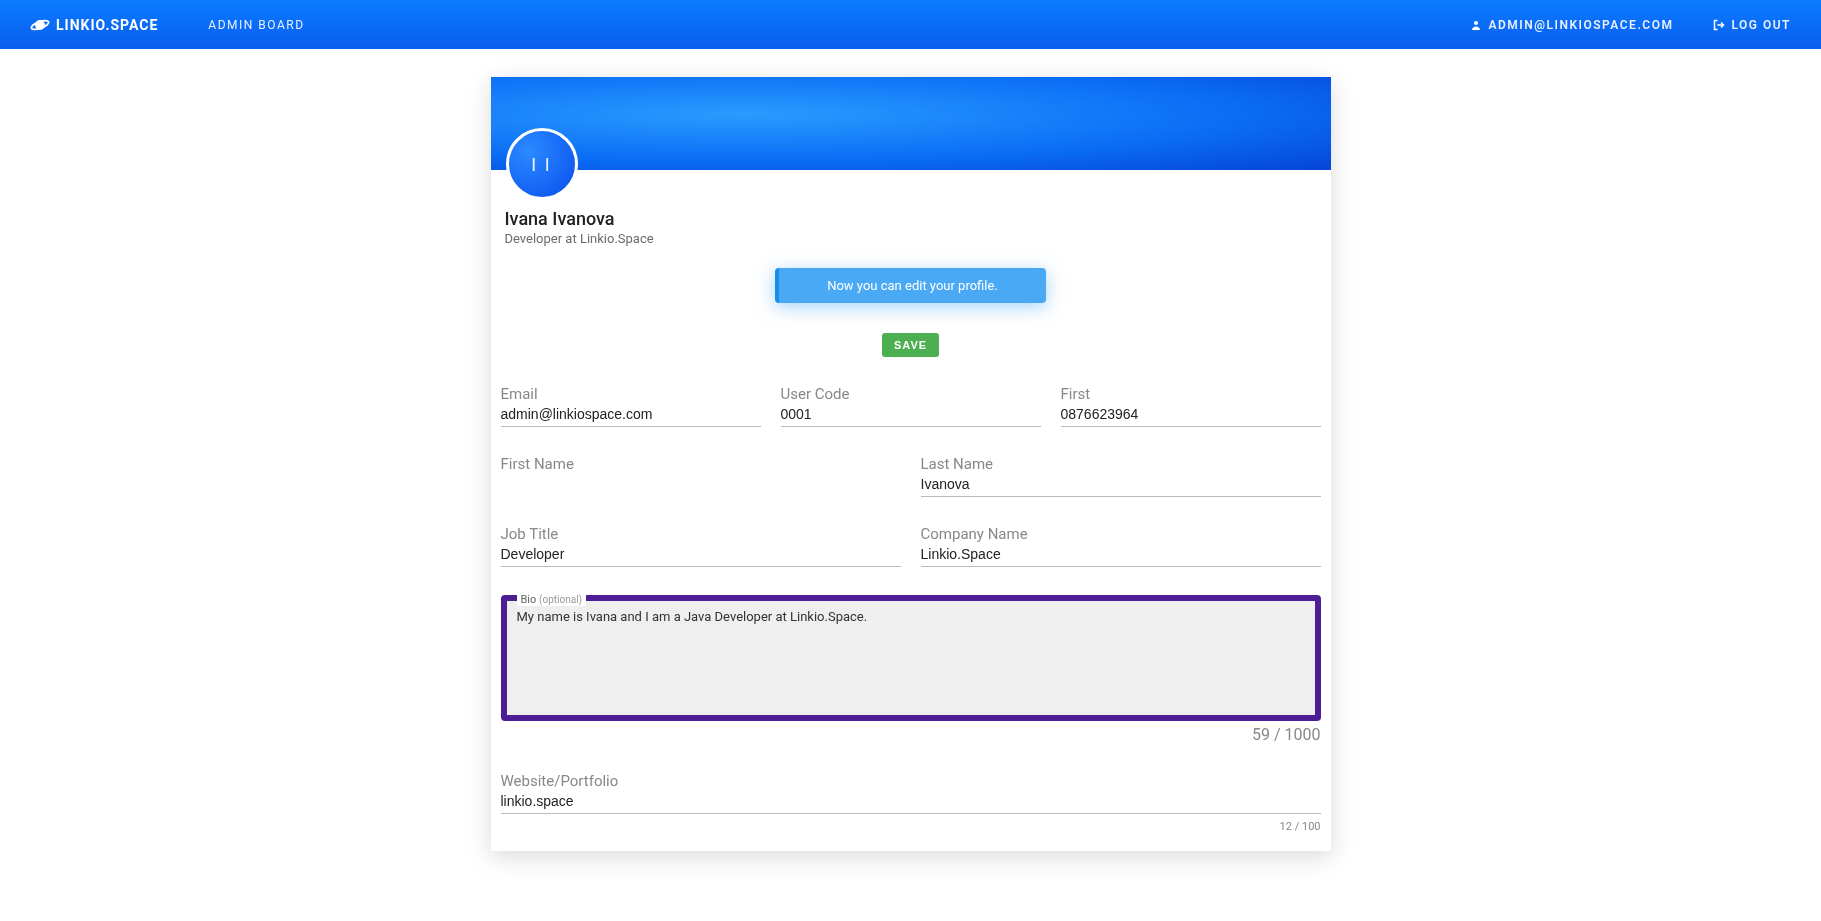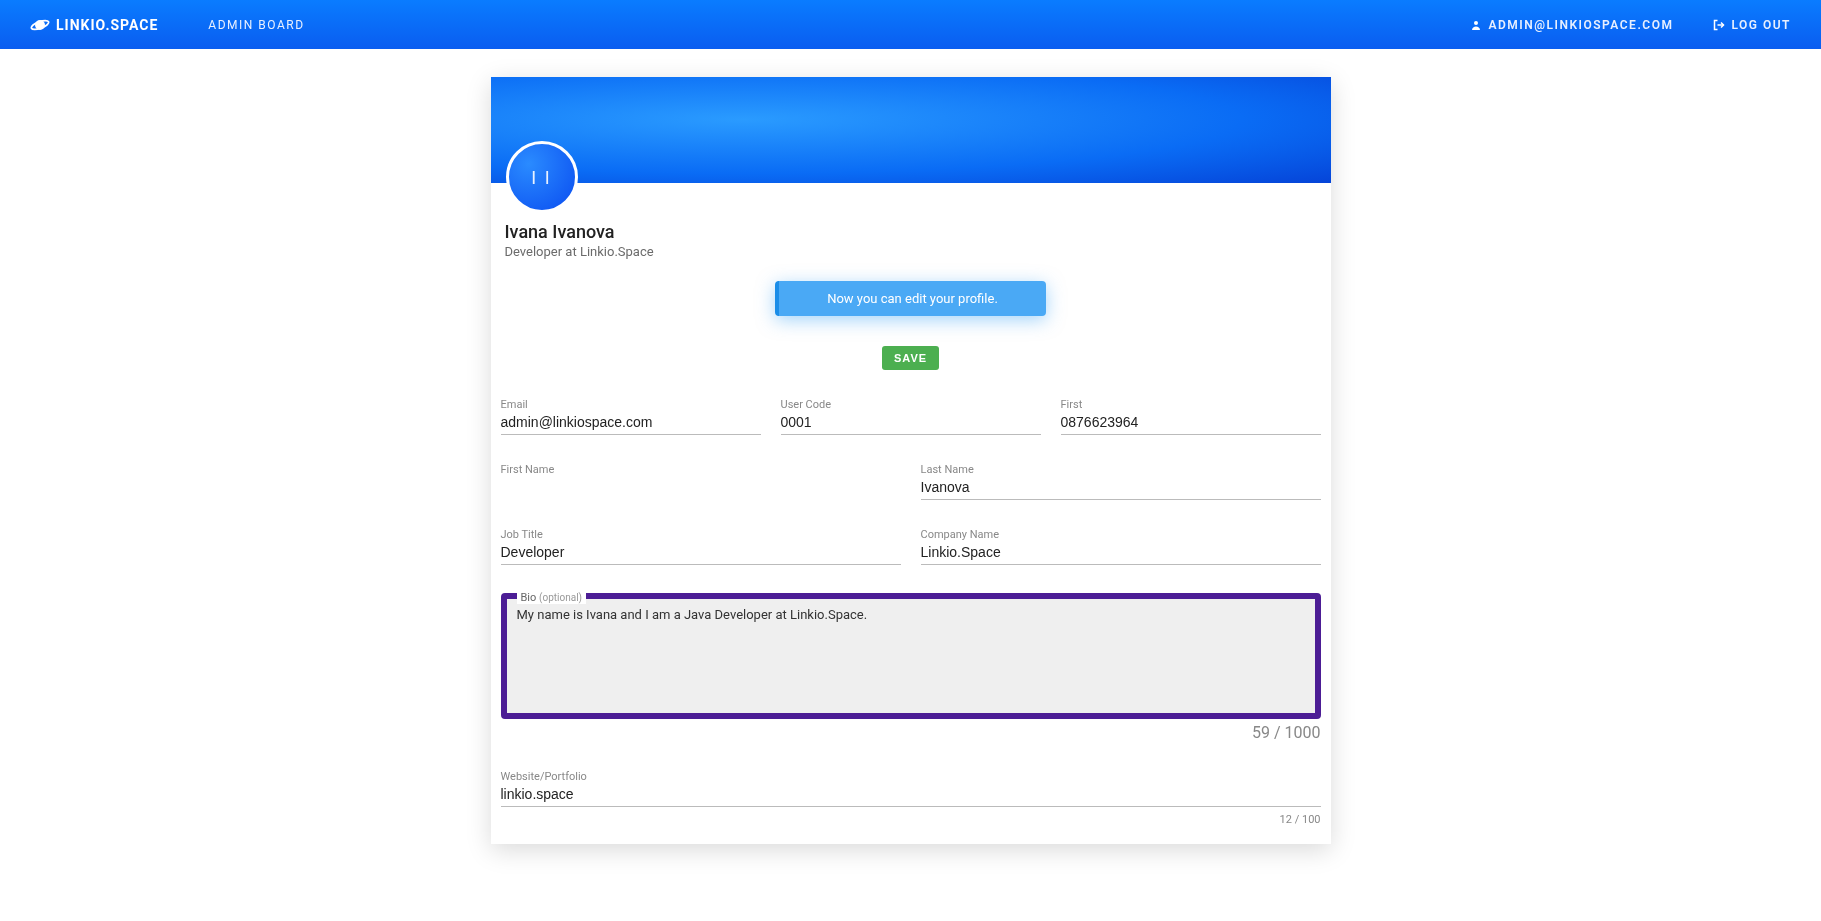--- a/index.html
+++ b/index.html
@@ -47,21 +47,21 @@
   .navbar .user-link svg, .navbar .logout-link svg { margin-right: 6px; }
 
   
   .card {
     width: 840px;
     margin: 28px auto 40px auto;
     background: #fff;
     box-shadow: 0 6px 24px rgba(0,0,0,0.15);
   }
   .card-banner {
-    height: 106px;
+    height: 93px;
     background: radial-gradient(ellipse at 30% 40%, #2a9bff 0%, #0a6cf5 60%, #0544d8 100%);
     position: relative;
   }
   .avatar {
     position: absolute;
     left: 15px;
     bottom: -30px;
     width: 72px;
     height: 72px;
     border-radius: 50%;
@@ -109,21 +109,21 @@
 
   .form-grid {
     margin-top: 28px;
     display: flex;
     flex-direction: column;
     gap: 28px;
   }
   .row { display: flex; gap: 20px; }
   .row .field { flex: 1; }
   .field-label {
-    font-size: 11px;
+    font-size: 15px;
     color: #888;
     margin-bottom: 1px;
     display: block;
   }
   .field-input {
     width: 100%;
     border: none;
     border-bottom: 1px solid #bbb;
     background: transparent;
     font-size: 14px;

